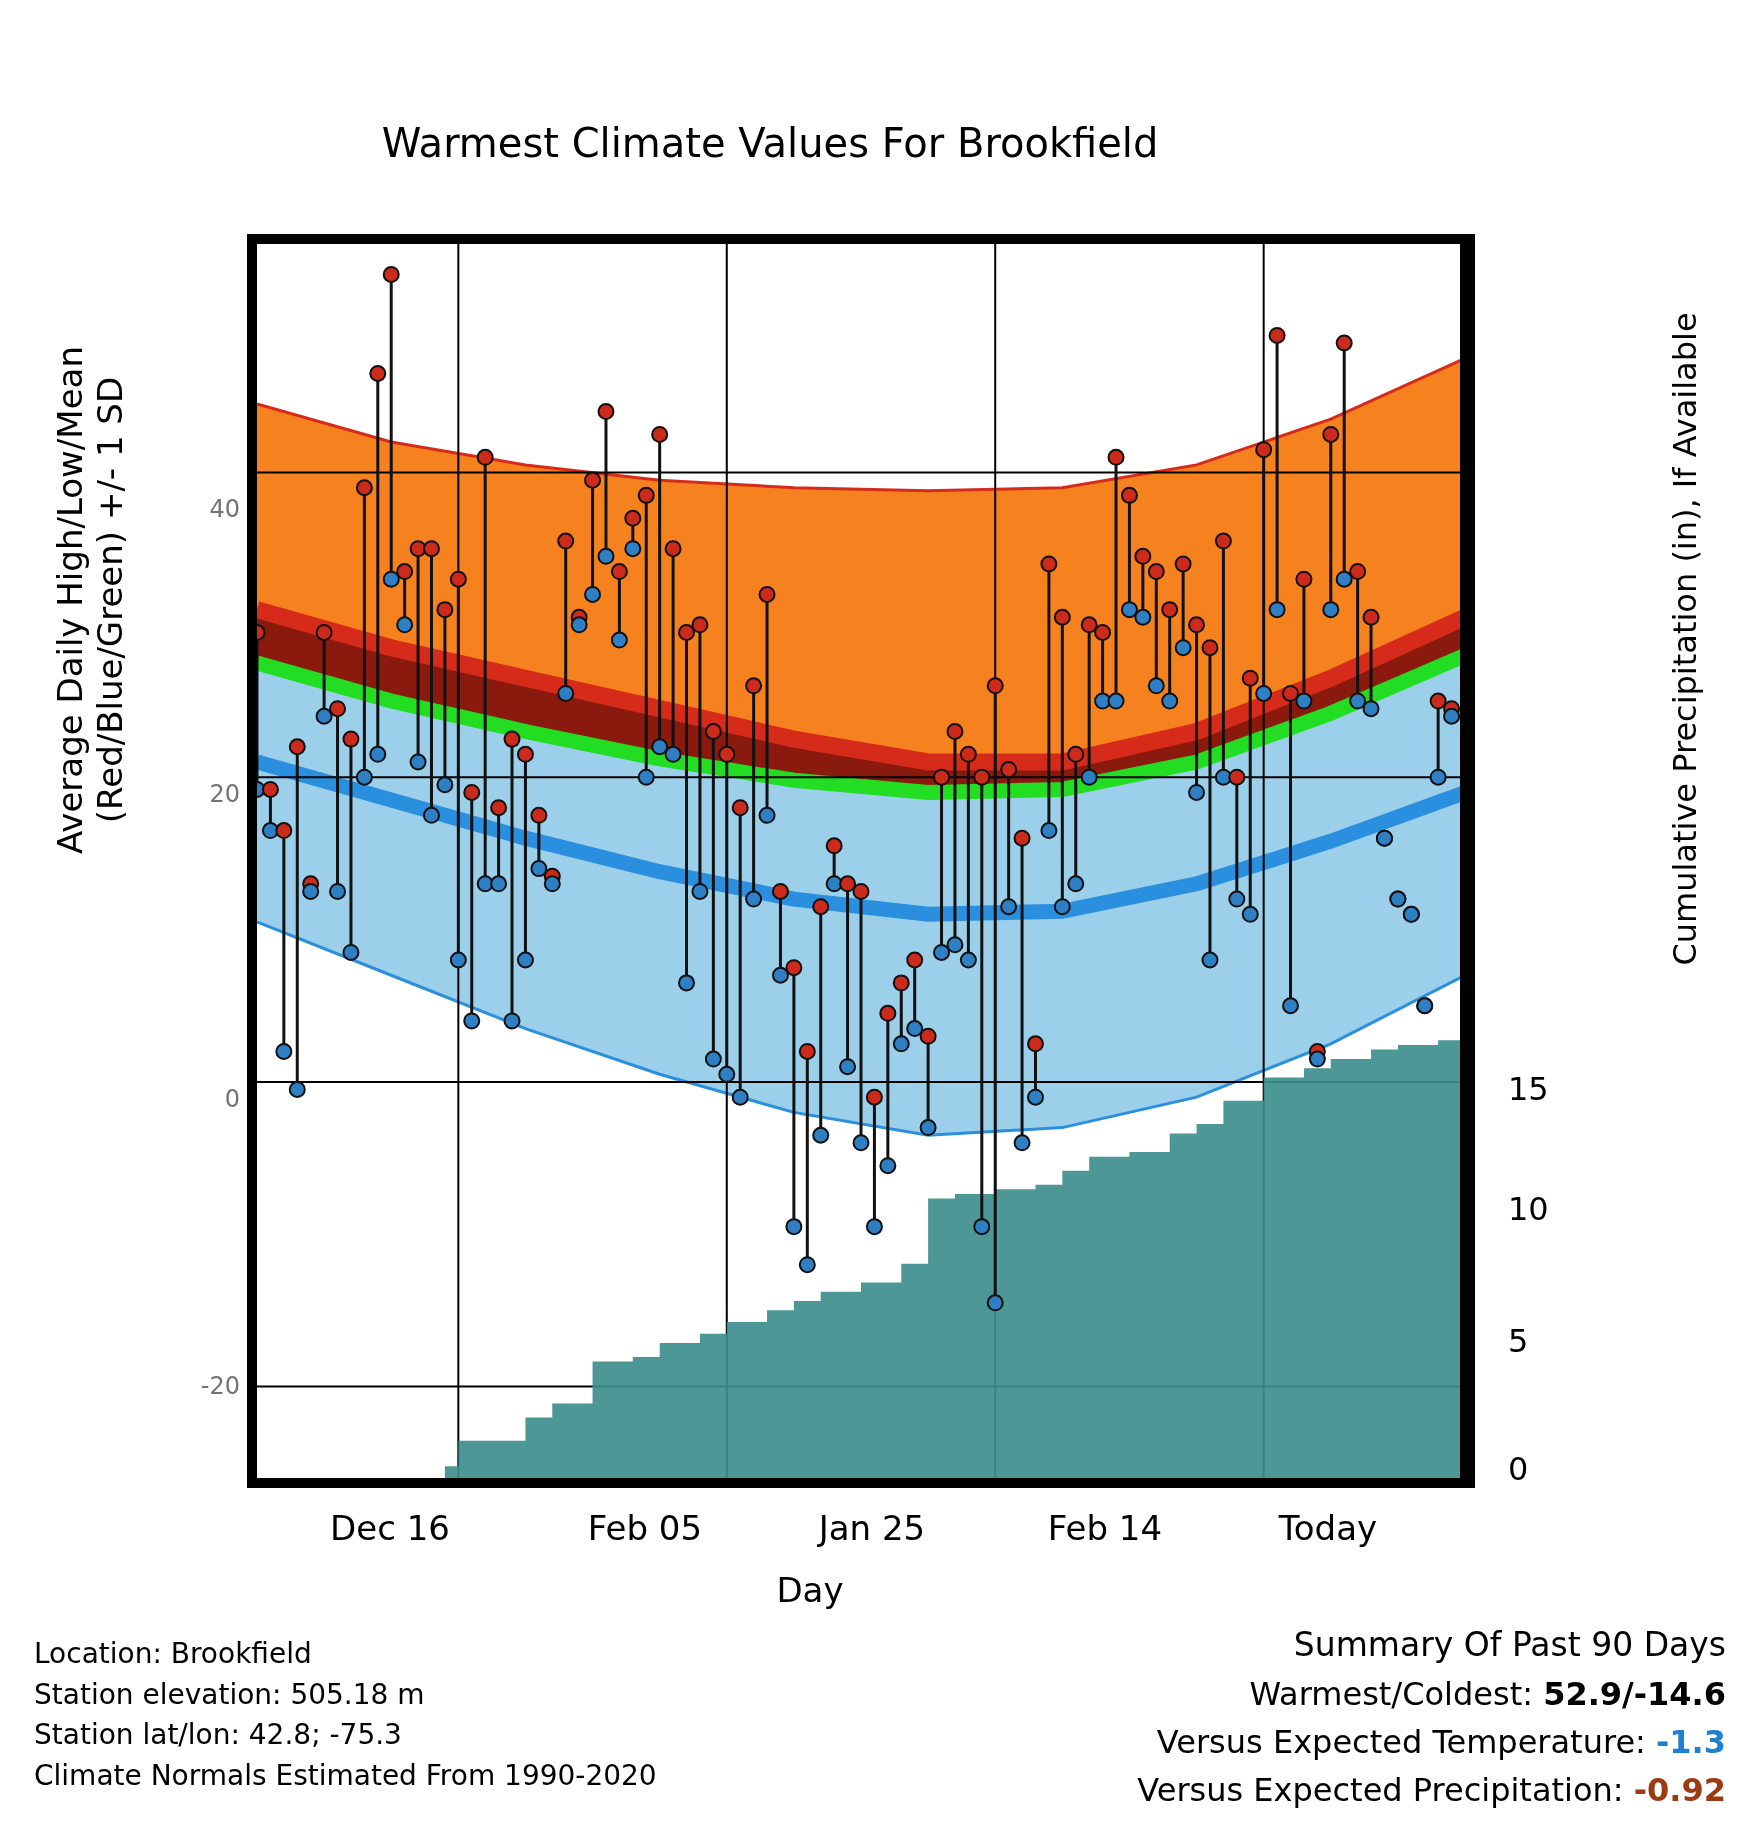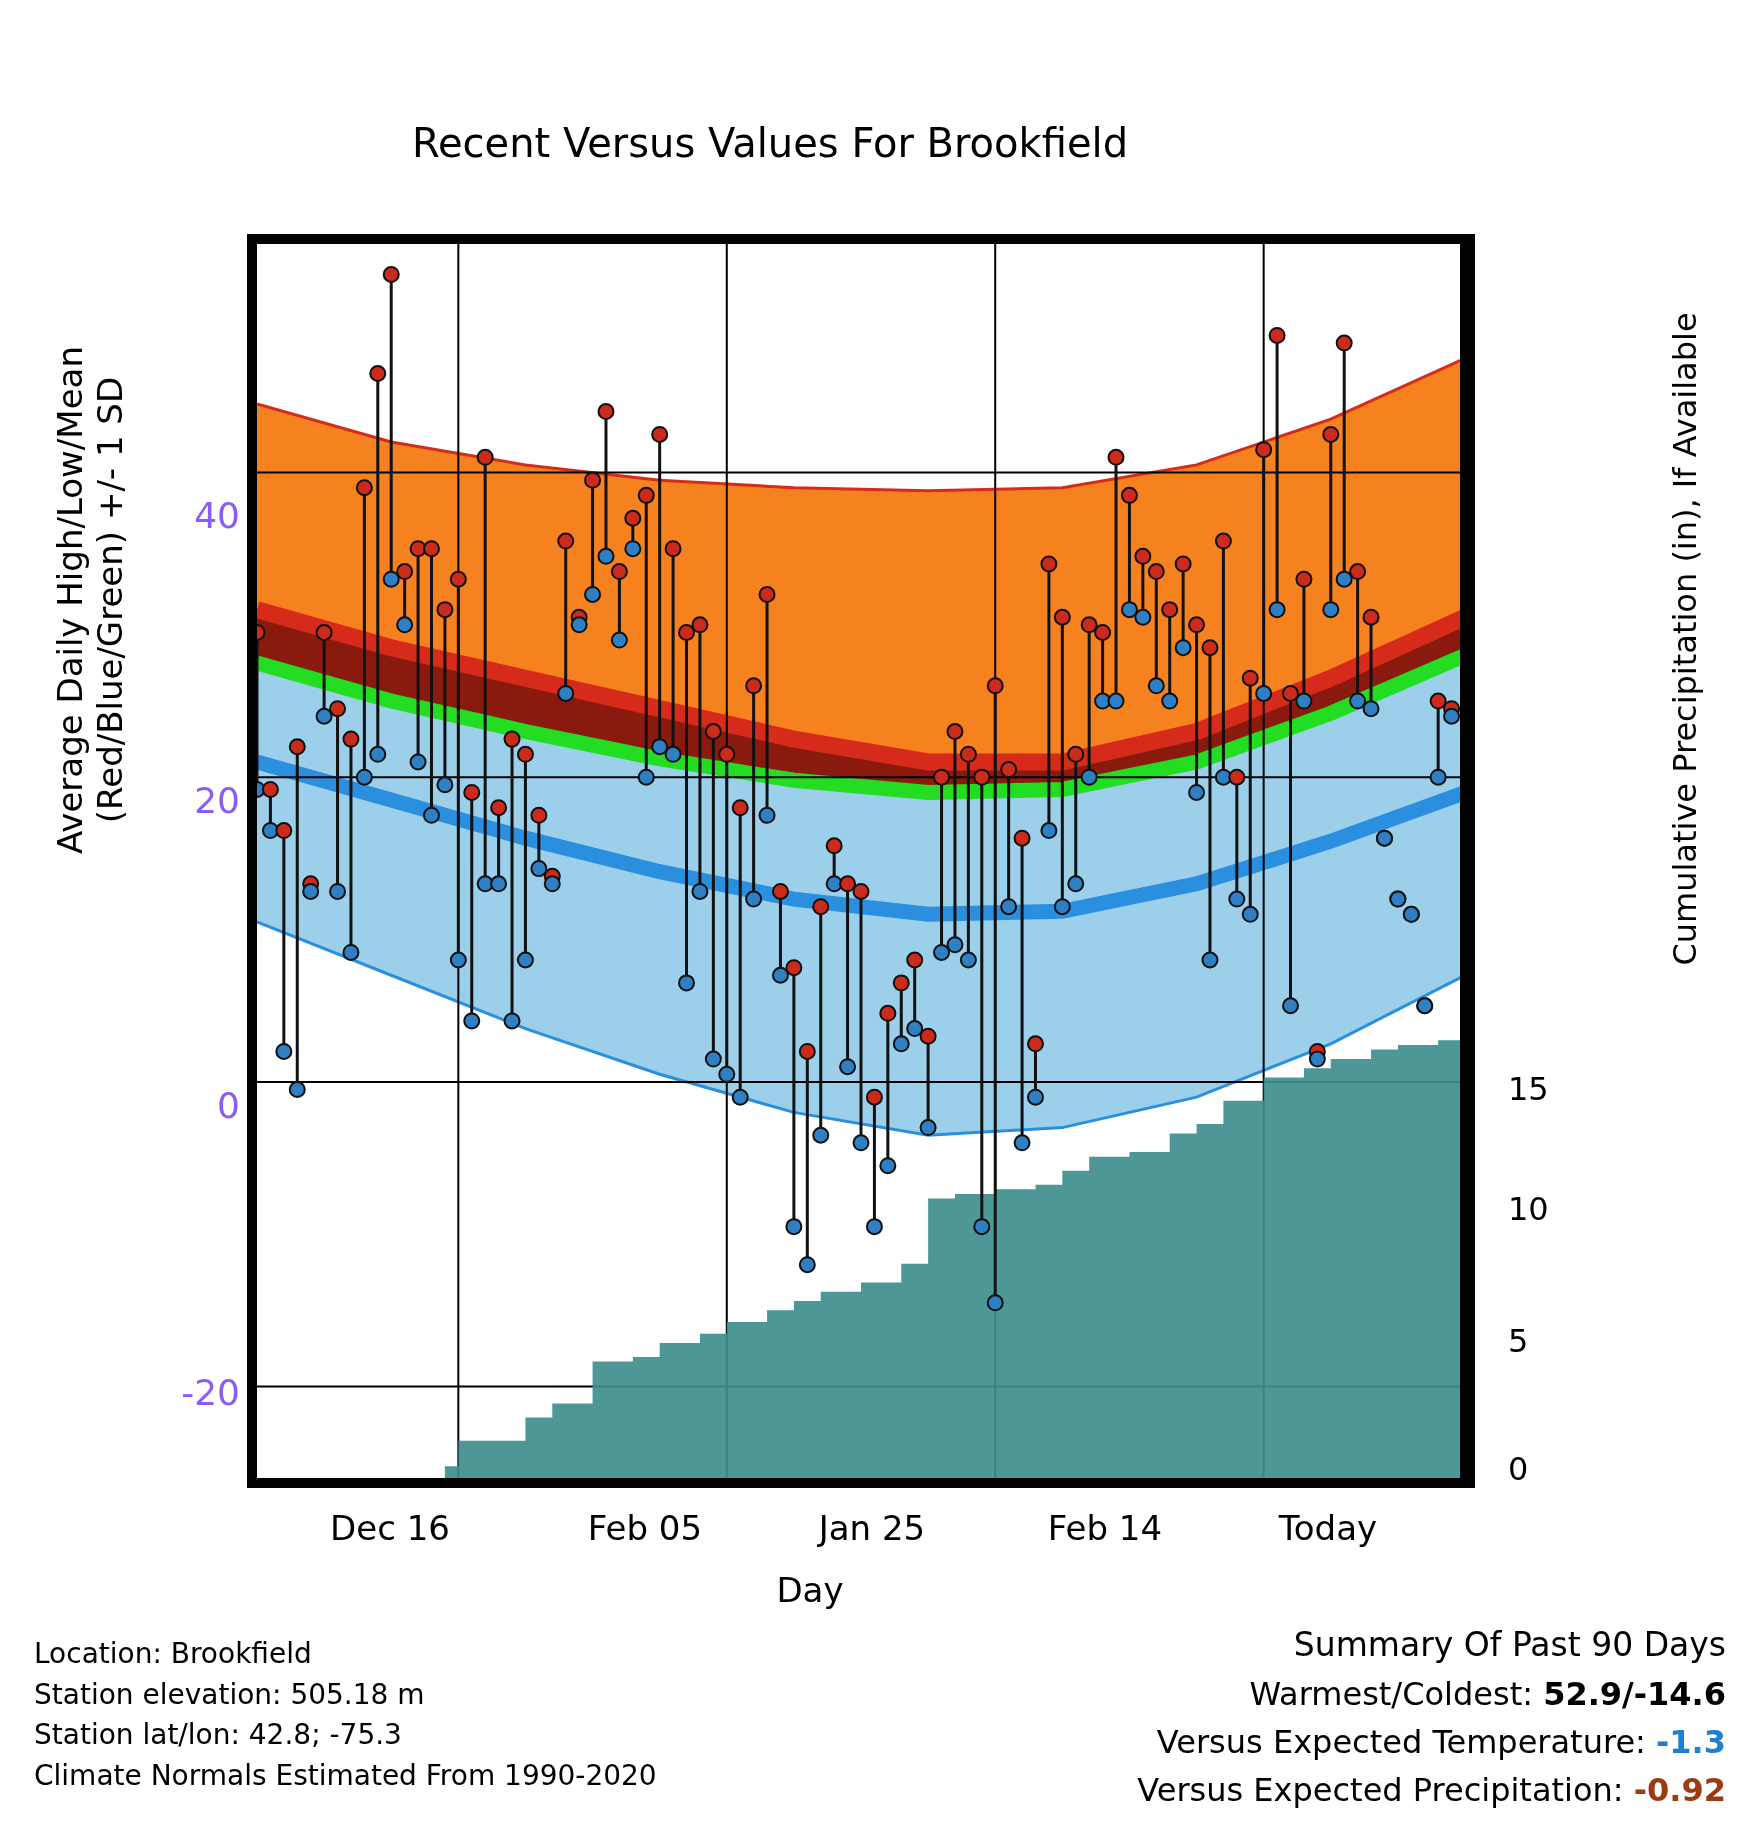--- a/index.html
+++ b/index.html
@@ -59,22 +59,22 @@
     top: 620px;
     width: 740px;
     text-align: center;
     font-size: 32px;
     transform: rotate(-90deg);
     color: #000;
   }
   .ytick-left {
     position: absolute;
     right: 1508px;
-    font-size: 36px;
-    color: #8b5cf6;
+    font-size: 24px;
+    color: #737373;
     text-align: right;
     white-space: nowrap;
   }
   .ytick-right {
     position: absolute;
     left: 1508px;
     font-size: 32px;
     color: #000;
     text-align: center;
     white-space: nowrap;
@@ -128,21 +128,21 @@
   #footer-right .val-bold { font-weight: bold; }
   .val-blue { color: #1f7fd0; font-weight: bold; }
   .val-brown { color: #9a3b12; font-weight: bold; }
   #summary-head { font-size: 33px; }
 </style>
 </head>
 <body>
 
 <div id="page">
 
-  <div id="chart-title">Recent Versus Values For Brookfield</div>
+  <div id="chart-title">Warmest Climate Values For Brookfield</div>
 
   <div id="ylabel-left">Average Daily High/Low/Mean (Red/Blue/Green) +/- 1 SD</div>
   <div id="ylabel-right">Cumulative Precipitation (in), If Available</div>
 
   <div class="ytick-left" style="top:495px">40</div>
   <div class="ytick-left" style="top:780px">20</div>
   <div class="ytick-left" style="top:1085px">0</div>
   <div class="ytick-left" style="top:1372px">-20</div>
 
   <div class="ytick-right" style="top:1070px">15</div>

